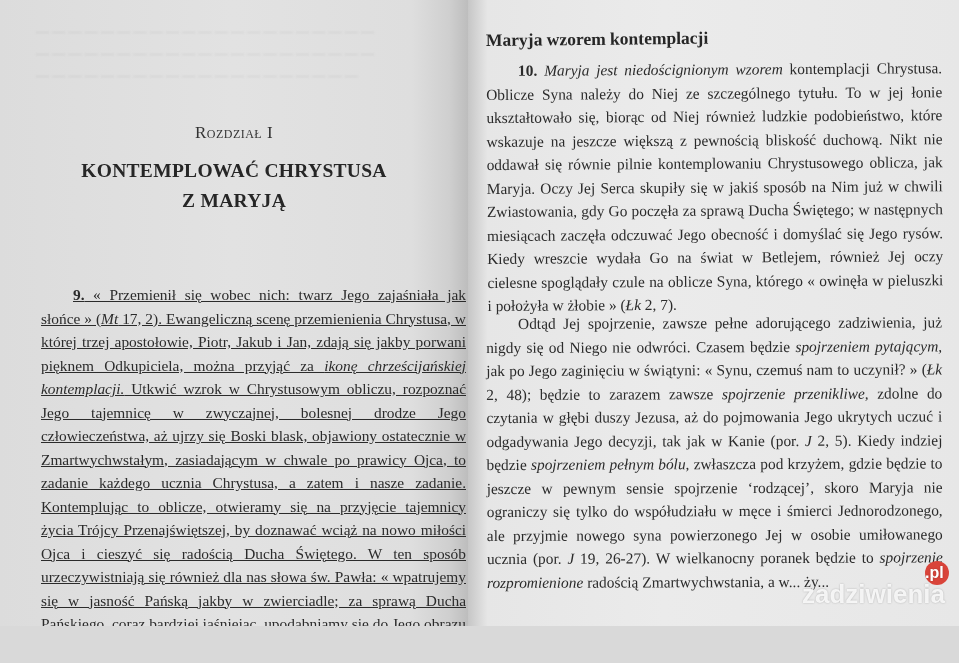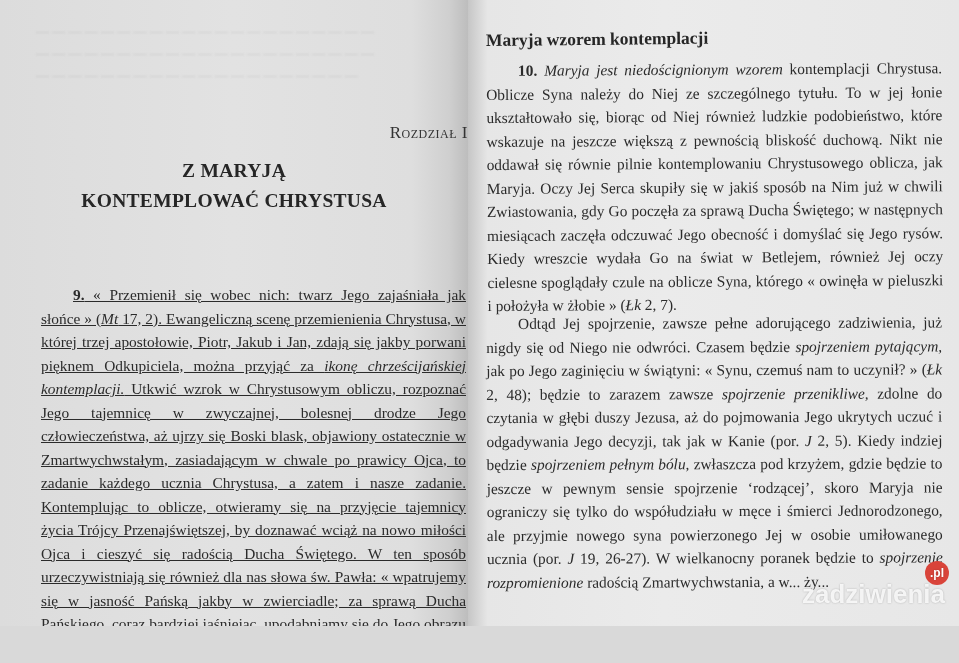--- a/index.html
+++ b/index.html
@@ -20,21 +20,21 @@
       background: linear-gradient(90deg, #c6c6c6 0%, #e6e6e6 4%, #ebebeb 40%, #e7e7e7 100%);
     }
     .bleed {
       position: absolute; left: 36px; top: 20px; width: 420px;
       color: rgba(80,80,80,0.18); font-size: 13px; line-height: 22px;
       filter: blur(0.8px);
     }
     .bleed div { height: 22px; }
     .chapter-label {
       position: absolute; left: 0; width: 468px; top: 123px;
-      text-align: right; font-size: 17px; letter-spacing: 0.5px;
+      text-align: center; font-size: 17px; letter-spacing: 0.5px;
       font-variant: small-caps; color: #333;
     }
     .chapter-title {
       position: absolute; left: 0; width: 468px; top: 156px;
       text-align: center; font-size: 19.5px; line-height: 30px;
       font-weight: bold; color: #262626; letter-spacing: 0.3px;
     }
     .section-title {
       position: absolute; font-size: 17.5px; font-weight: bold; color: #262626;
     }
@@ -52,38 +52,38 @@
     .indent { display: inline-block; width: 32px; }
     .watermark {
       position: absolute; right: 14px; bottom: 16px;
       font-family: "Liberation Sans", "DejaVu Sans", sans-serif;
       font-size: 26px; font-weight: bold; color: rgba(255,255,255,0.85);
       text-shadow: 0 0 2px rgba(0,0,0,0.25); letter-spacing: 0px;
     }
     .watermark .badge {
       position: absolute; right: -4px; top: -18px;
       width: 24px; height: 24px; border-radius: 50%;
-      background: #d9443a; color: #fff; font-size: 12px;
-      line-height: 24px; text-align: center;
+      background: #d9443a; color: #fff; font-size: 16px;
+      line-height: 24px; 
     }
   </style>
 </head>
 <body>
 
 <div class="page page-left">
   <div class="bleed">
     <div>— — — — — — — — — — — — — — — — — — — — —</div>
     <div>— — — — — — — — — — — — — — — — — — — — —</div>
     <div>— — — — — — — — — — — — — — — — — — — —</div>
   </div>
 
   <div class="chapter-label">Rozdział I</div>
   <div class="chapter-title">
+    <div>KONTEMPLOWAĆ CHRYSTUSA</div>
     <div>Z MARYJĄ</div>
-    <div>KONTEMPLOWAĆ CHRYSTUSA</div>
   </div>
 
 
   <div class="para left-para"><span class="indent"></span><span class="num">9.</span><span> « Przemienił się wobec nich: twarz Jego zajaśniała jak słońce » (</span><span class="it">Mt</span><span> 17, 2). Ewangeliczną scenę przemienienia Chrystusa, w której trzej apostołowie, Piotr, Jakub i Jan, zdają się jakby porwani pięknem Odkupiciela, można przyjąć za </span><span class="it">ikonę chrześcijańskiej kontemplacji.</span><span> Utkwić wzrok w Chrystusowym obliczu, rozpoznać Jego tajemnicę w zwyczajnej, bolesnej drodze Jego człowieczeństwa, aż ujrzy się Boski blask, objawiony ostatecznie w Zmartwychwstałym, zasiadającym w chwale po prawicy Ojca, to zadanie każdego ucznia Chrystusa, a zatem i nasze zadanie. Kontemplując to oblicze, otwieramy się na przyjęcie tajemnicy życia Trójcy Przenajświętszej, by doznawać wciąż na nowo miłości Ojca i cieszyć się radością Ducha Świętego. W ten sposób urzeczywistniają się również dla nas słowa św. Pawła: « wpatrujemy się w jasność Pańską jakby w zwierciadle; za sprawą Ducha Pańskiego, coraz bardziej jaśniejąc, upodabniamy się do Jego obrazu » (</span><span class="it">2 Kor</span><span> 3, 18).</span></div>
 </div>
 
 <div class="page page-right">
   <div class="section-title right-section">Maryja wzorem kontemplacji</div>
 
   <div class="para right-para"><span class="indent"></span><span class="num">10.</span><span class="it"> Maryja jest niedoścignionym wzorem</span><span> kontemplacji Chrystusa. Oblicze Syna należy do Niej ze szczególnego tytułu. To w jej łonie ukształtowało się, biorąc od Niej również ludzkie podobieństwo, które wskazuje na jeszcze większą z pewnością bliskość duchową. Nikt nie oddawał się równie pilnie kontemplowaniu Chrystusowego oblicza, jak Maryja. Oczy Jej Serca skupiły się w jakiś sposób na Nim już w chwili Zwiastowania, gdy Go poczęła za sprawą Ducha Świętego; w następnych miesiącach zaczęła odczuwać Jego obecność i domyślać się Jego rysów. Kiedy wreszcie wydała Go na świat w Betlejem, również Jej oczy cielesne spoglądały czule na oblicze Syna, którego « owinęła w pieluszki i położyła w żłobie » (</span><span class="it">Łk</span><span> 2, 7).</span></div>

